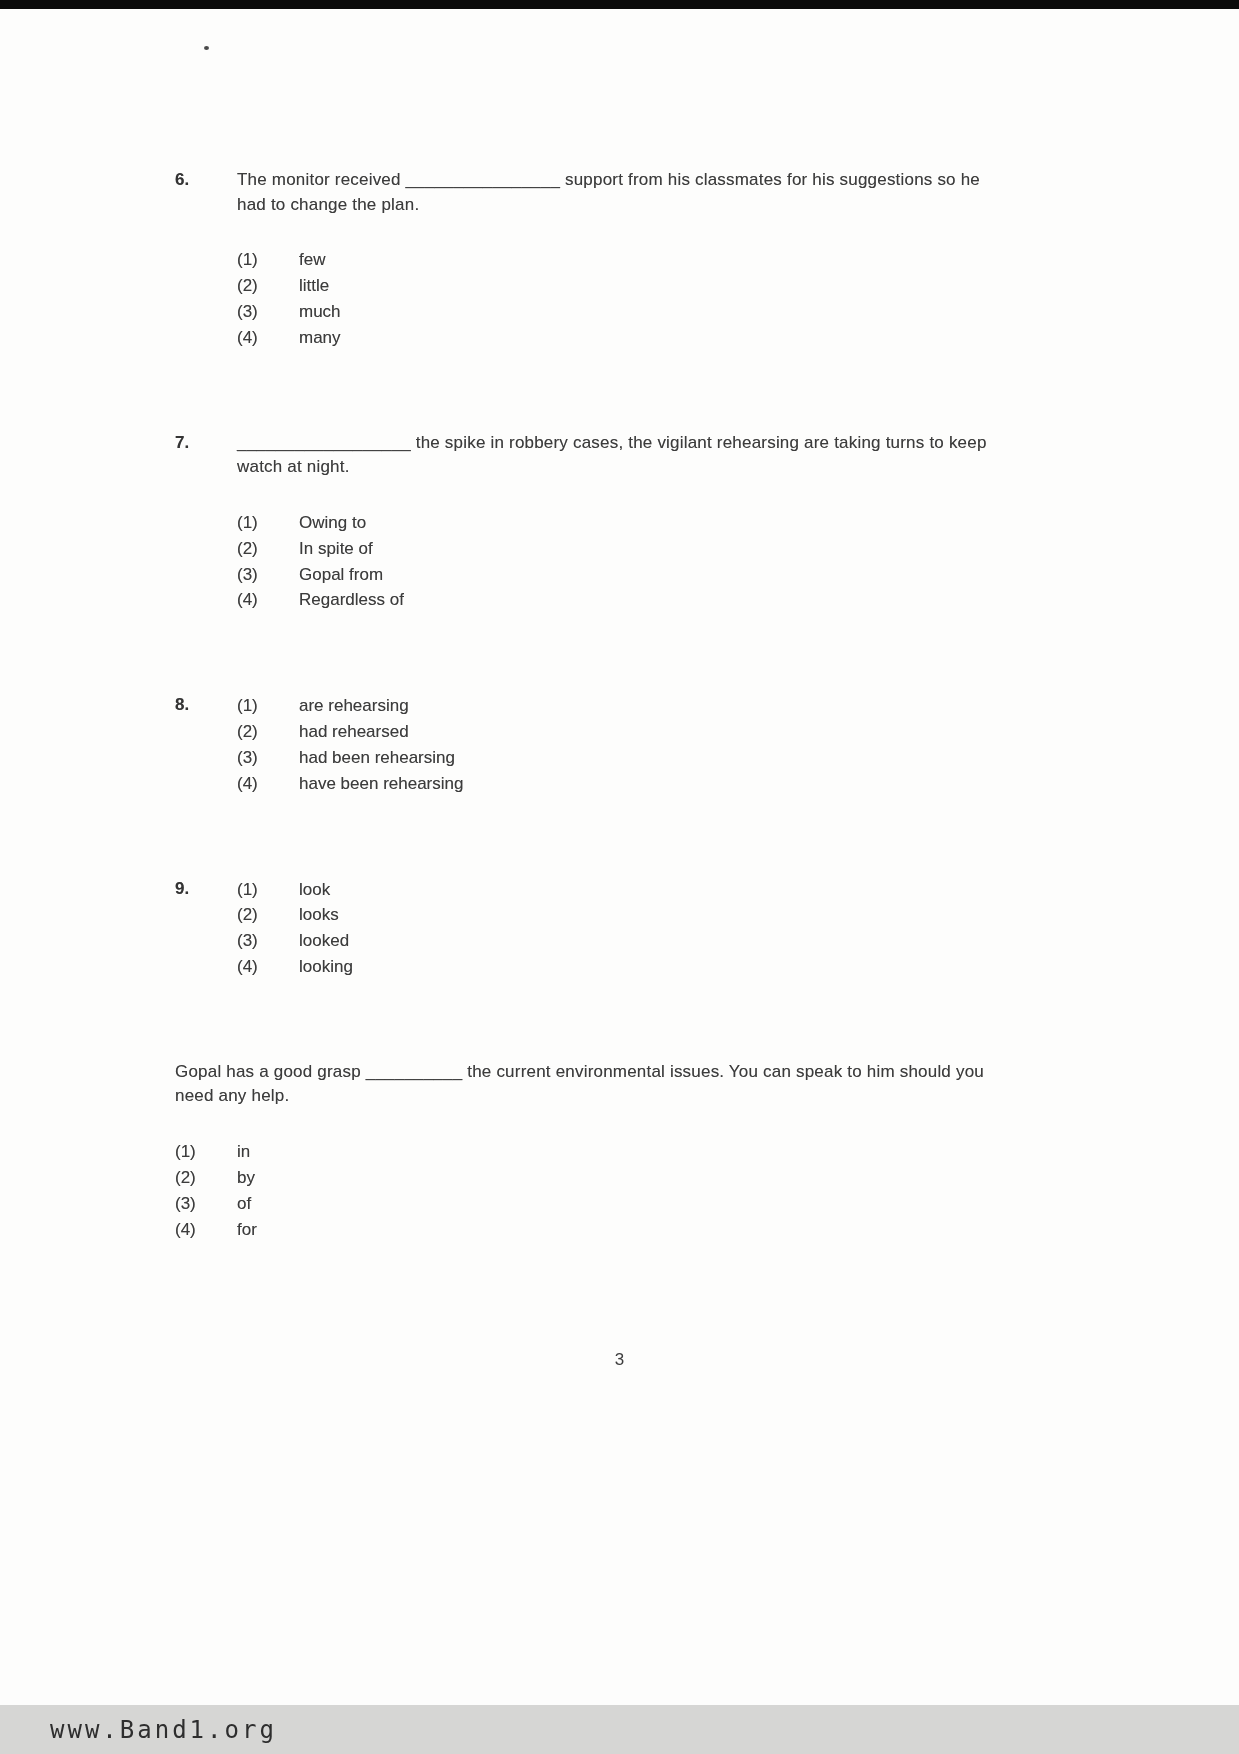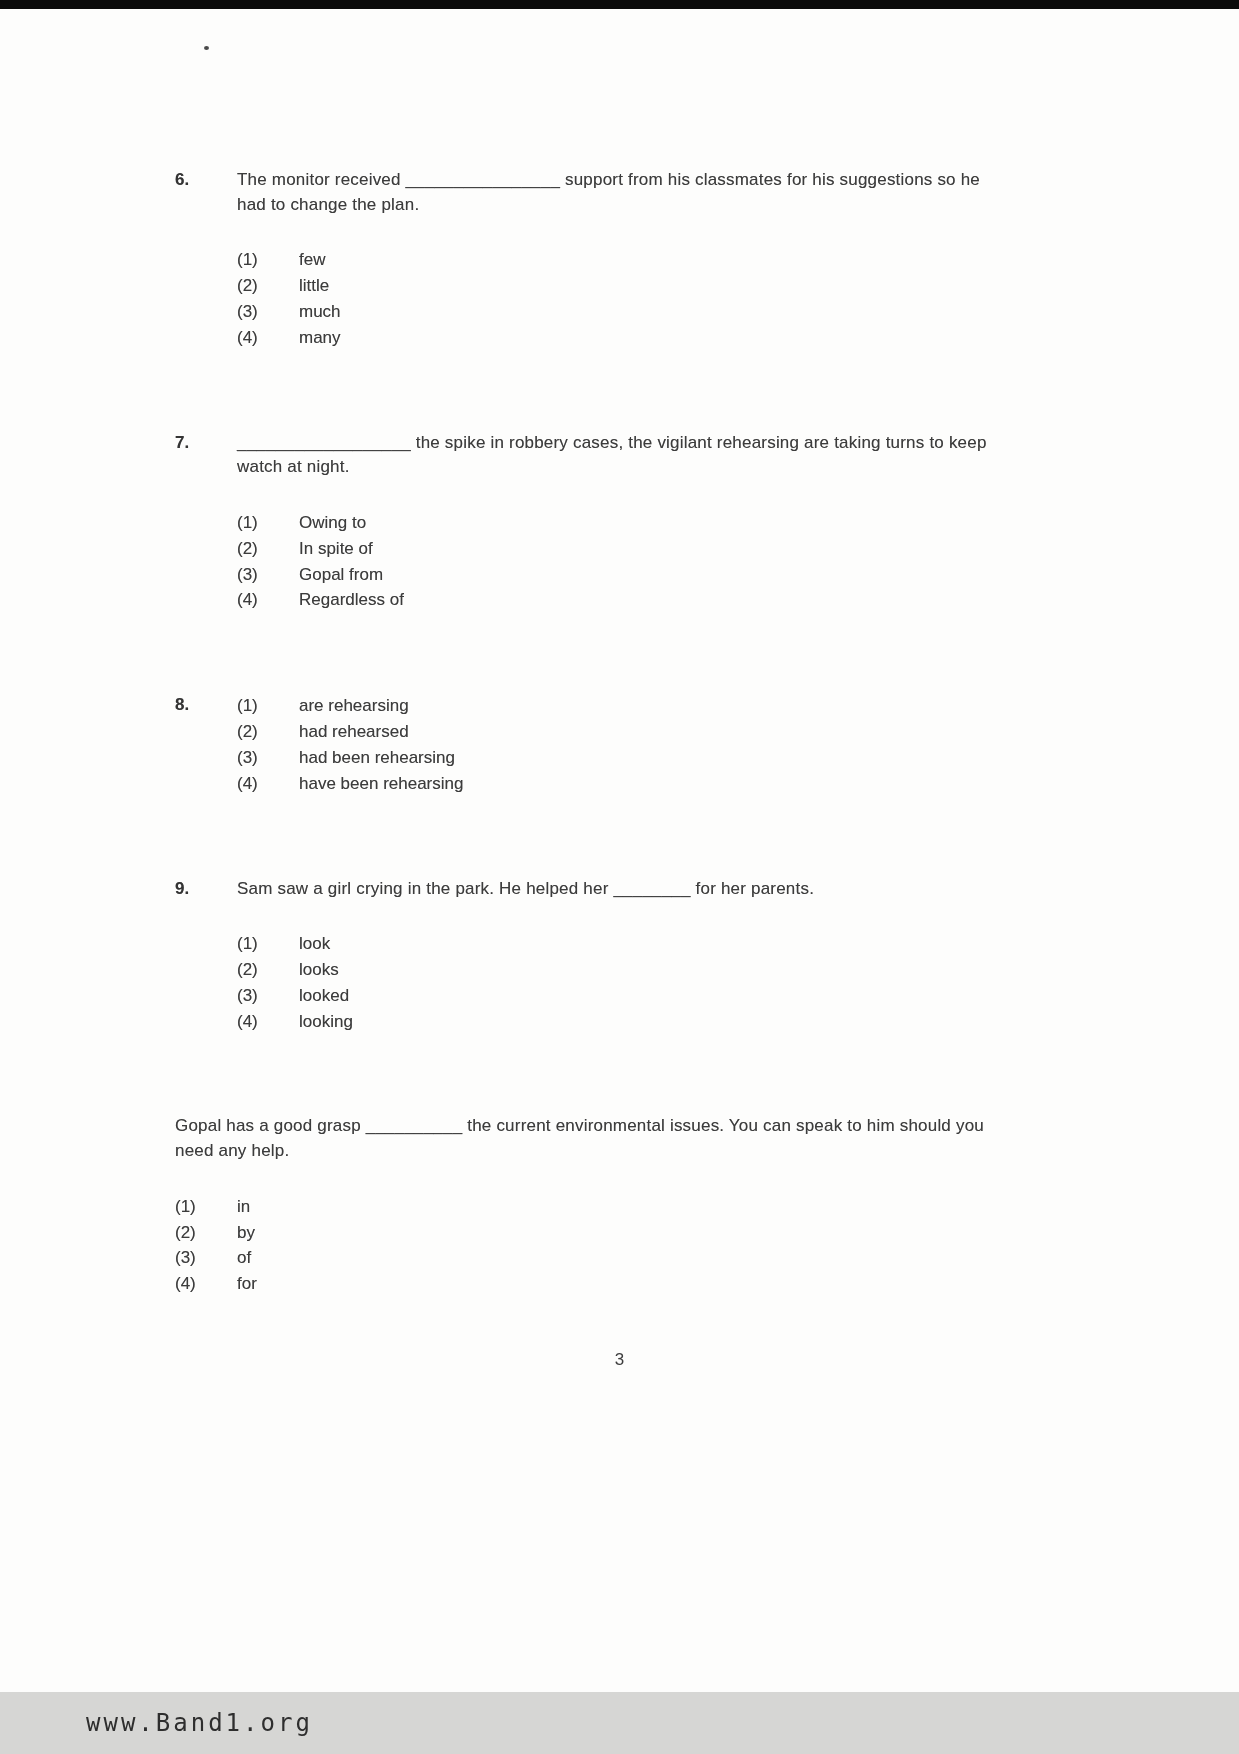--- a/index.html
+++ b/index.html
@@ -70,25 +70,24 @@
     top: 1350px;
     left: 0; right: 0;
     text-align: center;
     font-size: 17px;
     color: #3c3c3c;
   }
 
   .footer-band {
     position: absolute;
     bottom: 0; left: 0;
-    width: 100%; height: 62px;
+    width: 100%; height: 49px;
     background: #d6d6d4;
     display: flex;
     align-items: center;
-    padding-left: 36px;
   }
   .watermark {
     margin-left: 50px;
     font-family: "DejaVu Sans Mono", monospace;
     font-size: 24px;
     letter-spacing: 3px;
     color: #2e2e2e;
   }
 </style>
 </head>
@@ -169,21 +168,20 @@
           <span class="opt-label">(4)</span>
           <span class="opt-text">have been rehearsing</span>
         </div>
       </div>
     </div>
   </div>
 
   <div class="question">
     <div class="q-num">9.</div>
     <div class="q-body">
-      <p class="q-text">Sam saw a girl crying in the park. He helped her ________ for her parents.</p>
       <div class="options">
         <div class="opt-row">
           <span class="opt-label">(1)</span>
           <span class="opt-text">look</span>
         </div>
         <div class="opt-row">
           <span class="opt-label">(2)</span>
           <span class="opt-text">looks</span>
         </div>
         <div class="opt-row">

